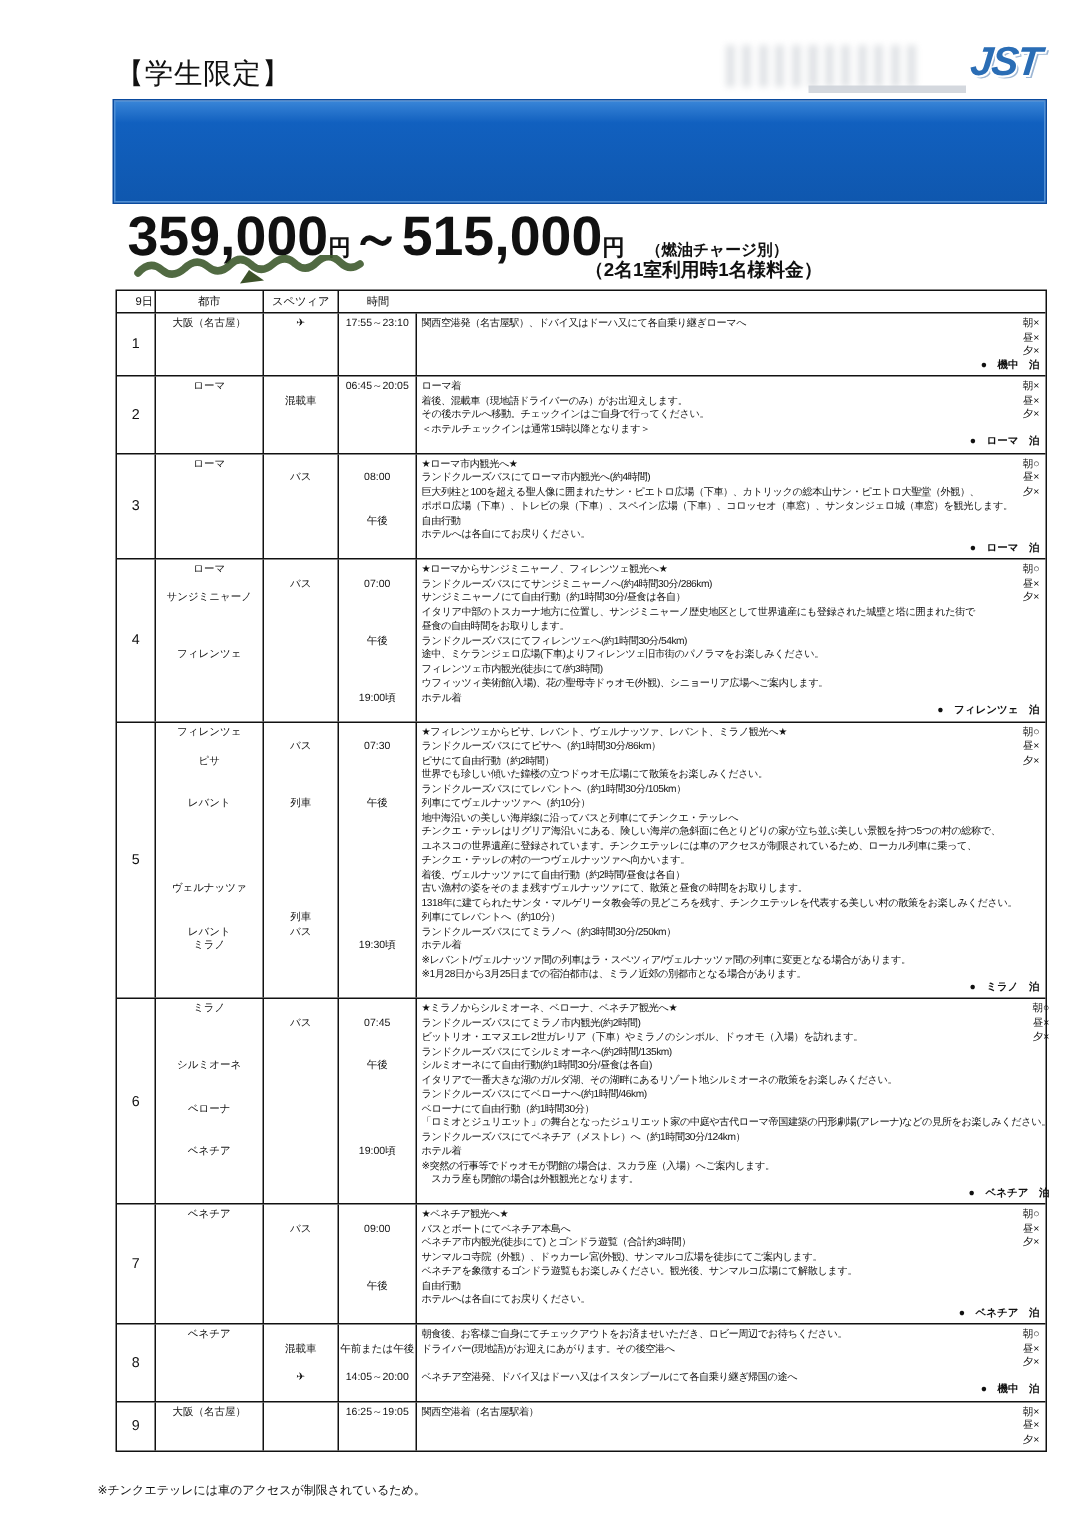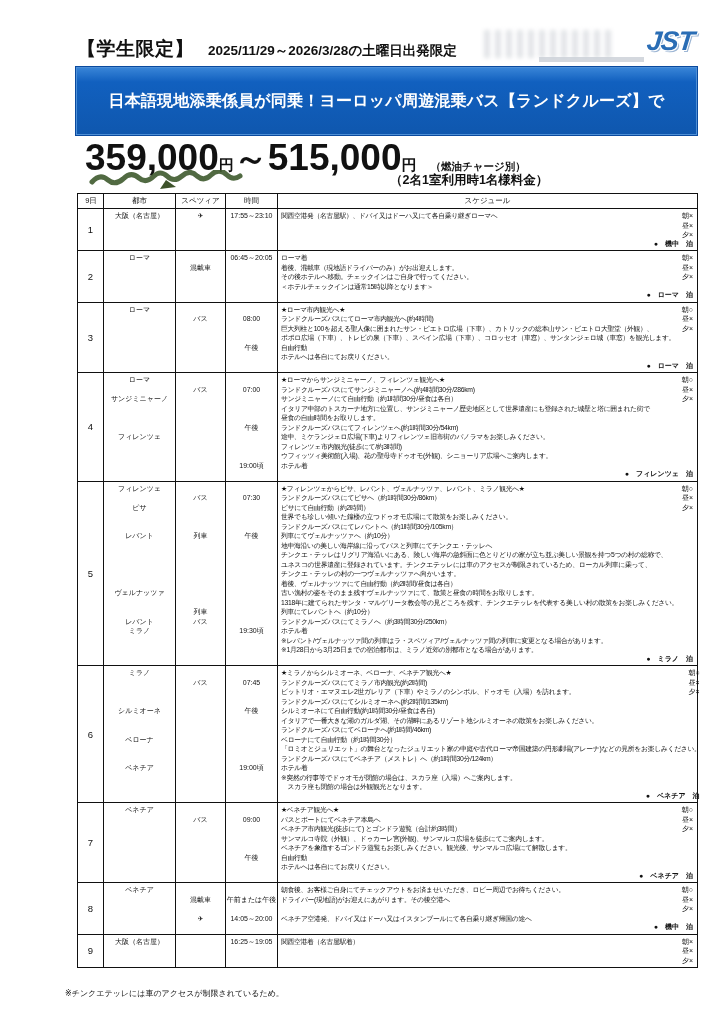--- a/index.html
+++ b/index.html
@@ -2,21 +2,21 @@
 <html lang="ja"><head>
 <meta charset="utf-8">
 <style>
   * { margin:0; padding:0; box-sizing:border-box; }
   html,body { width:724px; height:1024px; background:#ffffff;
     font-family:"Liberation Sans","DejaVu Sans",sans-serif; color:#111; }
   .page { position:relative; width:724px; height:1024px; overflow:hidden; }
 
   
   .top-line { position:absolute; left:77px; top:36px; width:620px; display:flex; align-items:baseline; gap:14px; }
-  .student-badge { font-size:19px; font-weight:bold; letter-spacing:0.5px; }
+  .student-badge { font-size:19px; font-weight:normal; letter-spacing:0.5px; }
   .date-range { font-size:13.5px; font-weight:bold; }
   .logo { position:absolute; right:30px; top:26px; font-size:27px; font-weight:900; font-style:italic;
     color:#2a6db5; letter-spacing:-1px; transform:skewX(-6deg);
     text-shadow:-1px -1px 0 #fff, 1px -1px 0 #fff, -1px 1px 0 #fff, 1px 1px 0 #fff, 2px 2px 0 #9db6d4; }
   .wm-smudge { position:absolute; right:110px; top:30px; width:130px; height:28px; opacity:.25;
     background:repeating-linear-gradient(90deg,#8a93a0 0 6px,transparent 6px 11px); filter:blur(2px); }
   .wm-bar { position:absolute; right:80px; top:57px; width:105px; height:5px; background:#c9ced6; opacity:.8; }
 
   
   .banner { position:absolute; left:75px; top:66px; width:623px; height:70px;
@@ -33,21 +33,21 @@
   .fuel-note { font-size:10.5px; font-weight:bold; margin-left:14px; }
   .room-note { position:absolute; left:390px; top:172px; font-size:12.5px; font-weight:bold; }
   .scribble { position:absolute; left:88px; top:170px; }
 
   
   .tbl { position:absolute; left:77px; top:193px; width:621px; border:1.5px solid #111; background:#fff; }
   .t-head, .t-row { display:grid; grid-template-columns:26px 72px 50px 52px 1fr; }
   .t-head { border-bottom:1px solid #111; }
   .t-head > div { font-size:7.5px; padding:2px 1px; text-align:center; border-right:1px solid #111; line-height:10px; }
   .t-head > div:last-child { border-right:none; }
-  .t-head > div:first-child { text-align:center; padding-left:2px; }
+  .t-head > div:first-child { text-align:right; padding-left:2px; }
   .t-row { border-bottom:1.5px solid #111; position:relative; }
   .t-row:last-child { border-bottom:none; }
   .cell { border-right:1px solid #111; position:relative; }
   .c-day { display:flex; align-items:center; justify-content:center; font-size:9.5px; }
   .pos-entry { position:absolute; left:0; width:100%; text-align:center; font-size:7px;
     line-height:9.5px; white-space:nowrap; }
   .c-sched { border-right:none; padding:2px 3px; }
   .sched-line { font-size:6.8px; line-height:9.5px; letter-spacing:-0.3px; white-space:nowrap; overflow:hidden; }
   .meals { position:absolute; top:2px; right:4px; text-align:right; }
   .meals div { font-size:7px; line-height:9.5px; }
@@ -58,45 +58,42 @@
 </head>
 <body>
 
 <div class="page">
 
   <div class="wm-smudge"></div>
   <div class="wm-bar"></div>
 
   <div class="top-line">
     <span class="student-badge">【学生限定】</span>
-    <span class="date-range">2025/11/29～2026/3/28の土曜日出発限定</span>
   </div>
   <div class="logo">JST</div>
 
   <div class="banner">
-    <div>日本語現地添乗係員が同乗！ヨーロッパ周遊混乗バス【ランドクルーズ】で</div>
   </div>
 
   <div class="price-row">
     <span class="price-num">359,000</span><span class="price-yen">円</span><span class="price-tilde">～</span><span class="price-num">515,000</span><span class="price-yen">円</span><span class="fuel-note">（燃油チャージ別）</span>
   </div>
   <div class="room-note">（2名1室利用時1名様料金）</div>
 
   <svg class="scribble" width="170" height="22" viewBox="0 0 170 22">
     <path d="M4,12 q8,-9 16,-2 q7,6 15,-1 q8,-8 16,-1 q7,6 15,-2 q6,-6 13,0 q7,7 15,0 q8,-7 15,0 q7,6 14,-1 q8,-8 16,0 q6,6 13,1" stroke="#3e5a2e" stroke-width="5" fill="none" stroke-linecap="round" opacity="0.9"></path>
     <path d="M78,10 l10,7 l-16,2 z" fill="#33491f" opacity="0.95"></path>
   </svg>
 
   <div class="tbl">
     <div class="t-head">
       <div>9日</div>
       <div>都市</div>
       <div>スペツィア</div>
       <div>時間</div>
-      <div>スケジュール</div>
     </div>
     <div>
         <div class="t-row" style="min-height: 42px;">
           <div class="cell c-day">
             <div>1</div>
           </div>
           <div class="cell">
             <div class="pos-entry" style="top: 2px;">大阪（名古屋）</div>
           </div>
           <div class="cell">

